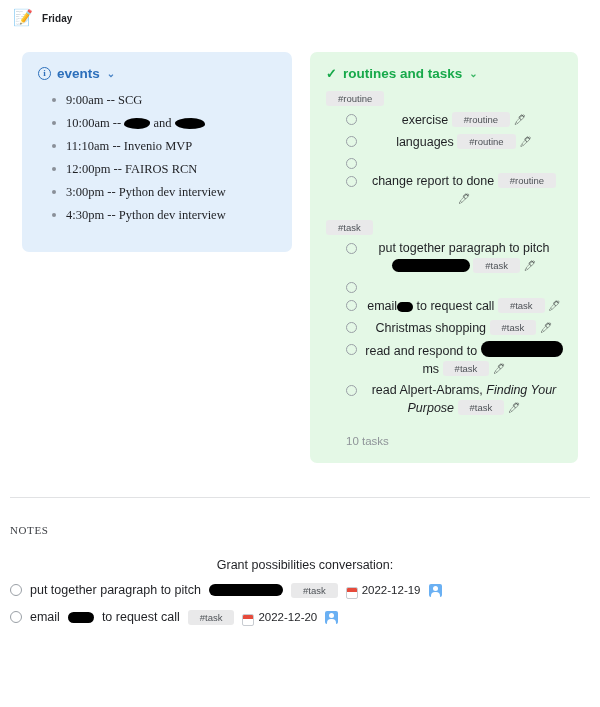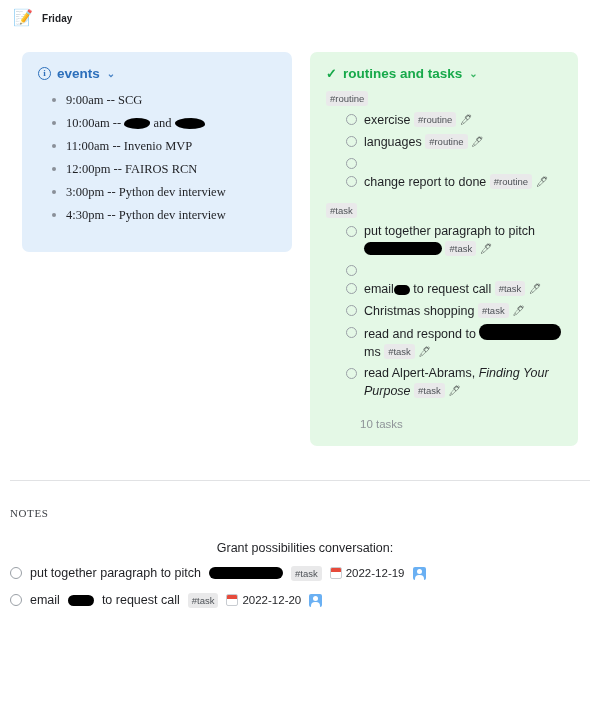--- a/index.html
+++ b/index.html
@@ -57,46 +57,46 @@
   ul.events-list li::before {
     content: ""; position: absolute; left: 0; top: 9px;
     width: 4px; height: 4px; border-radius: 50%; background: #8a8f98;
   }
 
   
   .tag {
     display: inline-block;
     font-size: 9.5px; line-height: 13px;
     background: #e9e9ea; color: #4e5257;
-    border-radius: 3px; padding: 1px 4px;
+    border-radius: 3px; padding: 1px 12px;
     vertical-align: 1px;
     white-space: nowrap;
   }
   .section-tag { margin: 8px 0 2px 2px; }
 
   
   .task-row {
     display: flex; align-items: flex-start;
     gap: 7px;
     font-size: 12.5px; line-height: 17px;
     padding: 2px 0 2px 0;
     margin-left: 22px;
   }
   .cbox {
     flex: 0 0 auto;
     width: 11px; height: 11px; border-radius: 50%;
     border: 1.3px solid #9aa0a6; background: transparent;
     margin-top: 3px;
   }
-  .task-text { flex: 1 1 auto; }
+  .task-text { flex: 1 1 auto; text-align: center; }
   .task-text .it { font-style: italic; }
   .pencil { font-size: 10px; opacity: .75; vertical-align: 1px; }
   .tasks-count {
     font-size: 11.5px; color: #8f9499;
-    margin: 16px 0 0 36px;
+    margin: 16px 0 0 22px;
   }
 
   
   .blob {
     display: inline-block;
     background: #000;
     vertical-align: -2px;
     border-radius: 48% 52% 46% 54% / 58% 42% 56% 44%;
   }
   .blob.b1 { width: 26px; height: 11px; }
@@ -124,21 +124,21 @@
     margin: 22px 0 0 10px;
     text-align: center;
   }
   .note-row {
     display: flex; align-items: center; gap: 8px;
     font-size: 12.5px; line-height: 18px;
     margin: 9px 0 0 10px;
   }
   .note-row .cbox { margin-top: 0; width: 12px; height: 12px; }
   .date-chip {
-    display: inline-flex; align-items: center; gap: 4px;
+    display: inline-flex; align-items: flex-end; gap: 4px;
     font-size: 11.5px;
   }
   .mini-cal {
     display: inline-block; width: 12px; height: 12px;
     background: #ffffff; border: 1px solid #c8ccd1; border-radius: 2px;
     position: relative; overflow: hidden;
   }
   .mini-cal::before {
     content: ""; position: absolute; left: 0; top: 0;
     width: 100%; height: 4px; background: #e64b3c;
@@ -171,21 +171,21 @@
 
     <div class="card events">
       <div class="card-head">
         <span class="info-icon">i</span>
         <span>events</span>
         <span class="chev">⌄</span>
       </div>
       <ul class="events-list">
         <li><span>9:00am -- SCG</span></li>
         <li><span>10:00am -- </span><span class="blob b1"></span><span> and </span><span class="blob b2"></span></li>
-        <li><span>11:00am -- Invenio MVP</span></li>
+        <li><span>11:10am -- Invenio MVP</span></li>
         <li><span>12:00pm -- FAIROS RCN</span></li>
         <li><span>3:00pm -- Python dev interview</span></li>
         <li><span>4:30pm -- Python dev interview</span></li>
       </ul>
     </div>
 
     <div class="card routines">
       <div class="card-head">
         <span class="check-glyph">✓</span>
         <span>routines and tasks</span>

